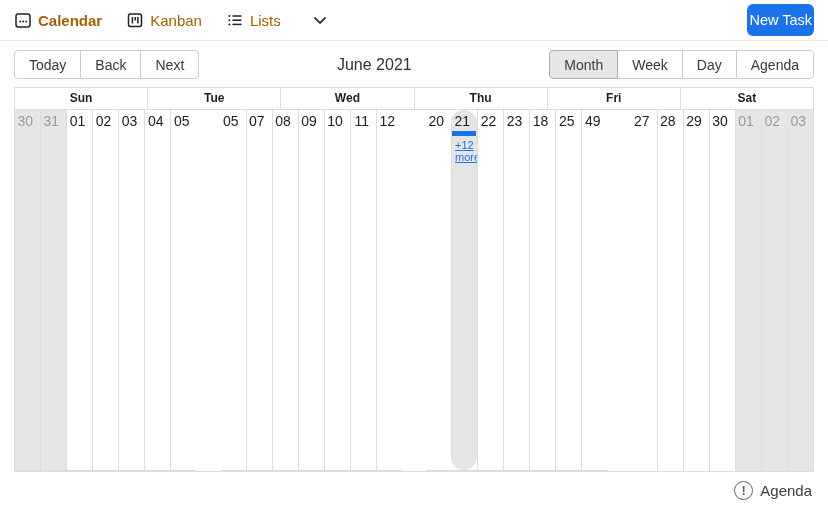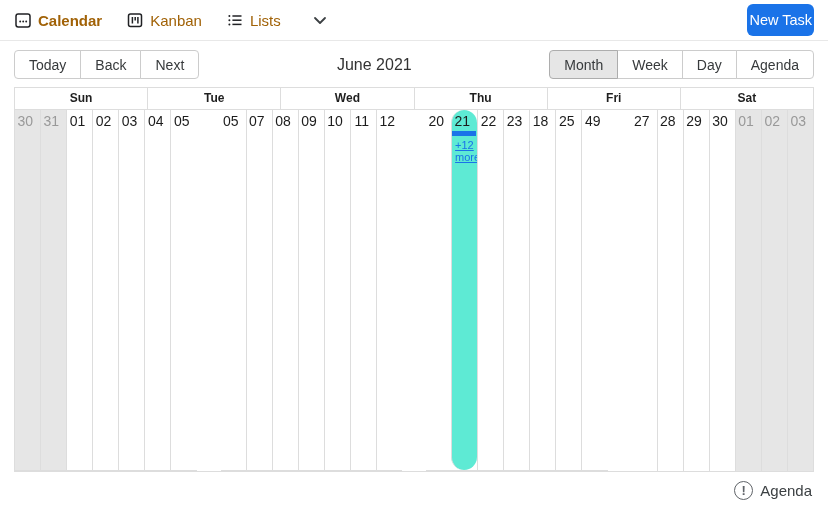--- a/index.html
+++ b/index.html
@@ -67,21 +67,21 @@
   .month-grid { display: flex; flex-direction: row; flex: 1; gap: 24px; }
   .week { display: flex; flex: 1 1 0; border-bottom: 1px solid #ddd; }
   .week:last-child { border-bottom: none; }
   .cell {
     flex: 1 1 0; min-width: 0; background: #fff;
     border-left: 1px solid #ddd; cursor: pointer;
     padding-top: 2px; overflow: hidden;
   }
   .cell:first-child { border-left: none; }
   .cell.off { background: #e6e6e6; }
-  .cell.today { background: #5eead4; border-radius: 31px; }
+  .cell.today { background: #e5e5e5; border-radius: 31px; }
   .date-label {
     text-align: right; padding: 1px 7px 0 0;
     font-size: 14px; font-weight: 500; color: #1c1c1c;
   }
   .cell.off .date-label { color: #999; }
   .event-bar { height: 5px; background: #1a73e8; margin: 2px 1px 0 0; }
   .more-link {
     display: inline-block; margin: 3px 0 0 3px;
     font-size: 11px; color: #1a73e8;
     text-decoration: underline; cursor: pointer;

